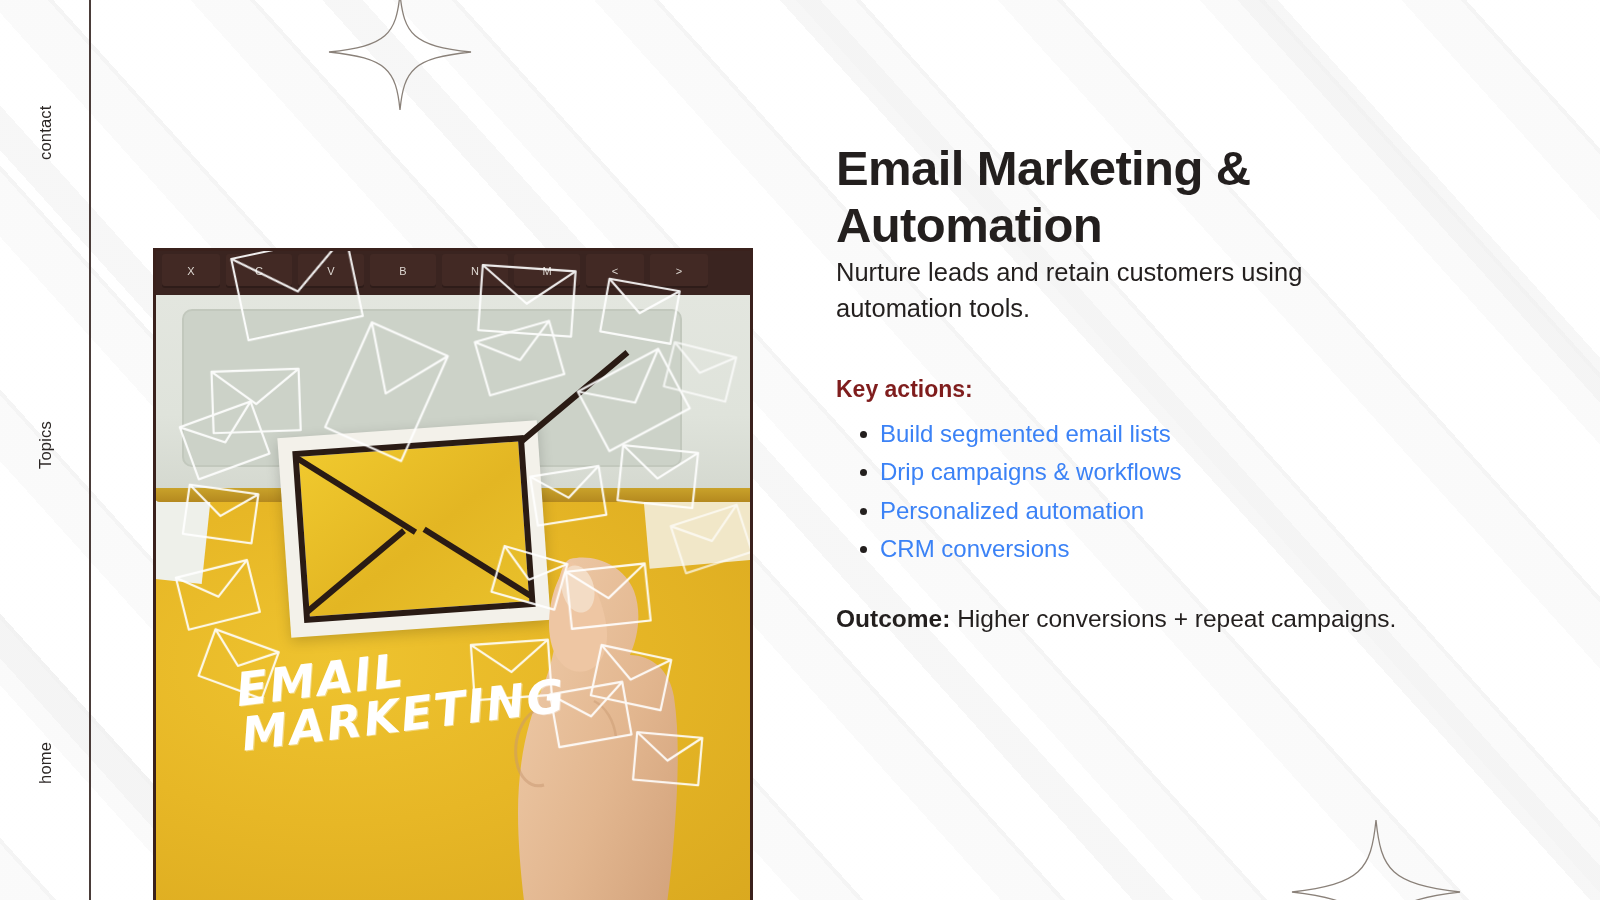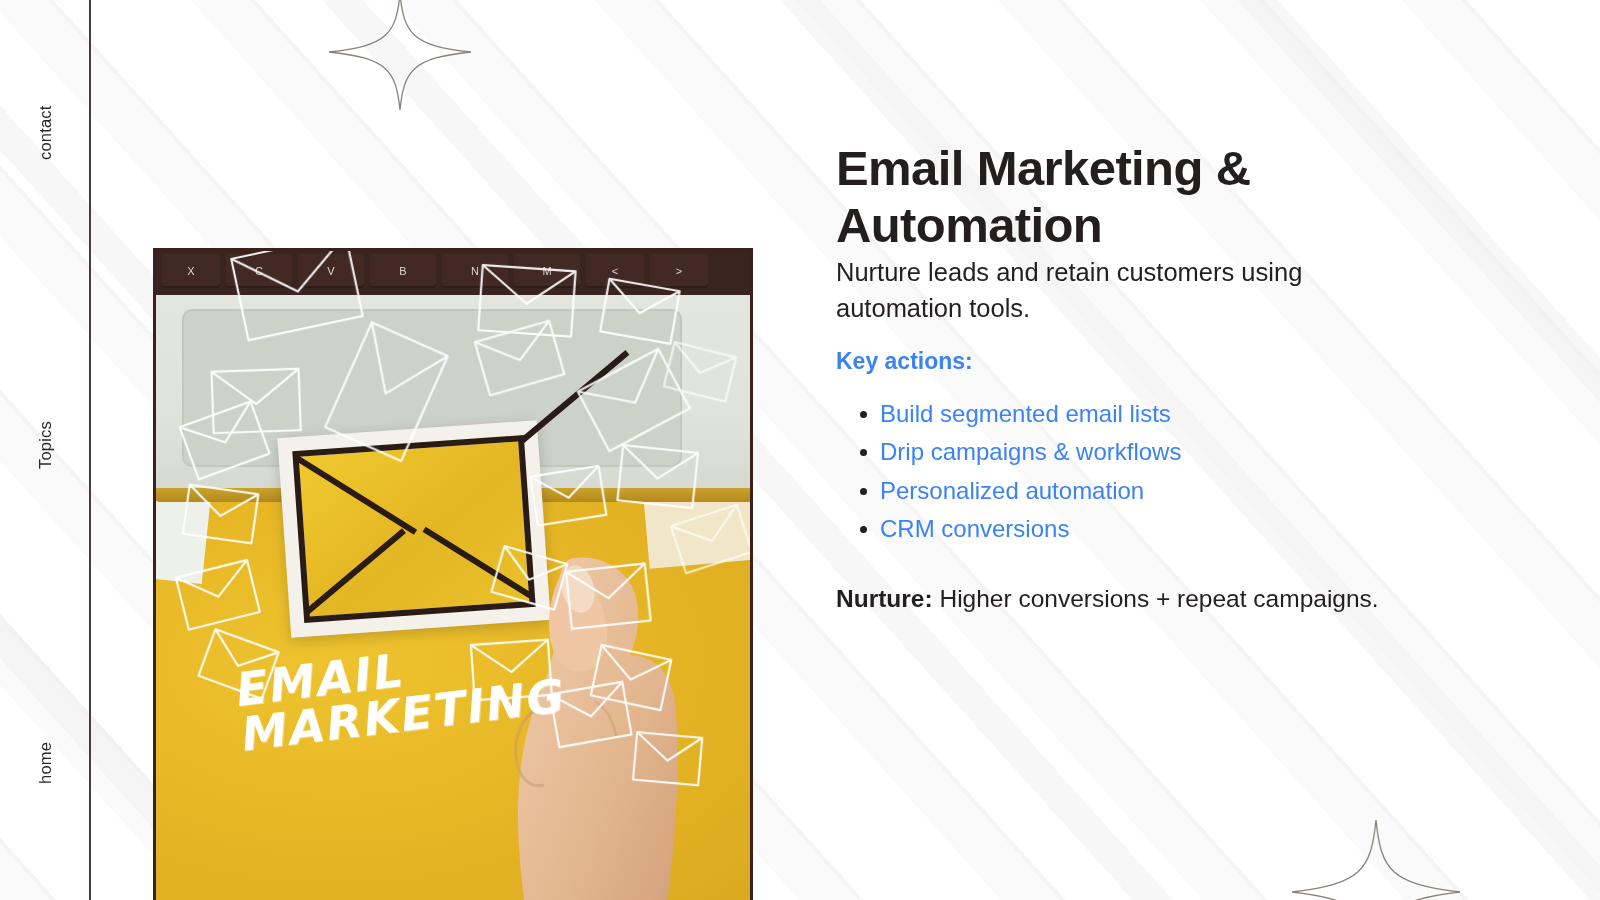--- a/index.html
+++ b/index.html
@@ -271,28 +271,28 @@
     font-size: 49px;
     font-weight: 700;
     line-height: 1.16;
     color: #231f1e;
     letter-spacing: -0.6px;
   }
   .lede {
     font-size: 25.5px;
     line-height: 1.42;
     color: #231f1e;
-    margin-bottom: 22px;
+    margin-bottom: 50px;
     font-weight: 400;
   }
   .key-label {
     font-size: 23px;
     font-weight: 700;
-    color: #3b82f6;
-    margin-bottom: 20px;
+    color: #7f1d1d;
+    margin-bottom: 12px;
   }
   .bullets {
     list-style: none;
     margin: 0 0 32px 0;
     padding: 0 0 0 44px;
   }
   .bullets li {
     position: relative;
     font-size: 24px;
     line-height: 1.6;
@@ -502,17 +502,17 @@
     <div class="key-label">Key actions:</div>
 
     <ul class="bullets">
       <li>Build segmented email lists</li>
       <li>Drip campaigns &amp; workflows</li>
       <li>Personalized automation</li>
       <li>CRM conversions</li>
     </ul>
 
     <p class="outcome">
-      <b>Nurture:</b><span> Higher conversions + repeat campaigns.</span>
+      <b>Outcome:</b><span> Higher conversions + repeat campaigns.</span>
     </p>
   </main>
 
 </div>
 
 </body></html>

